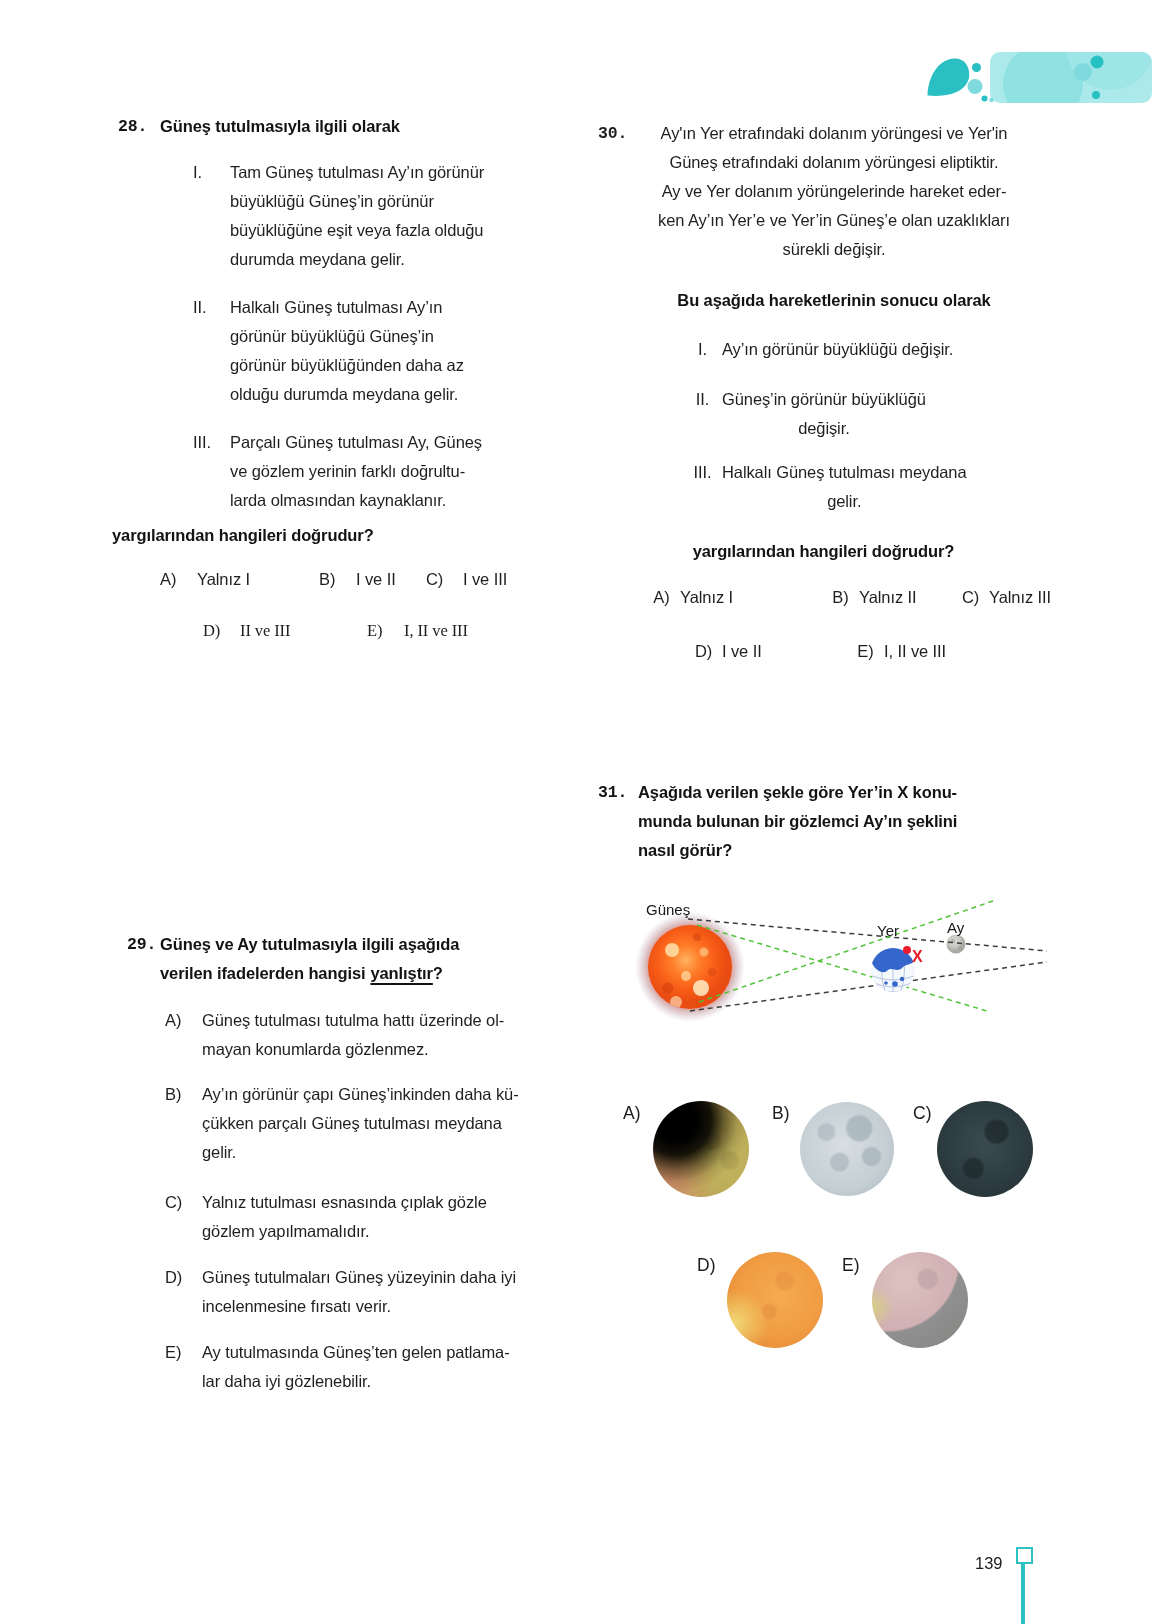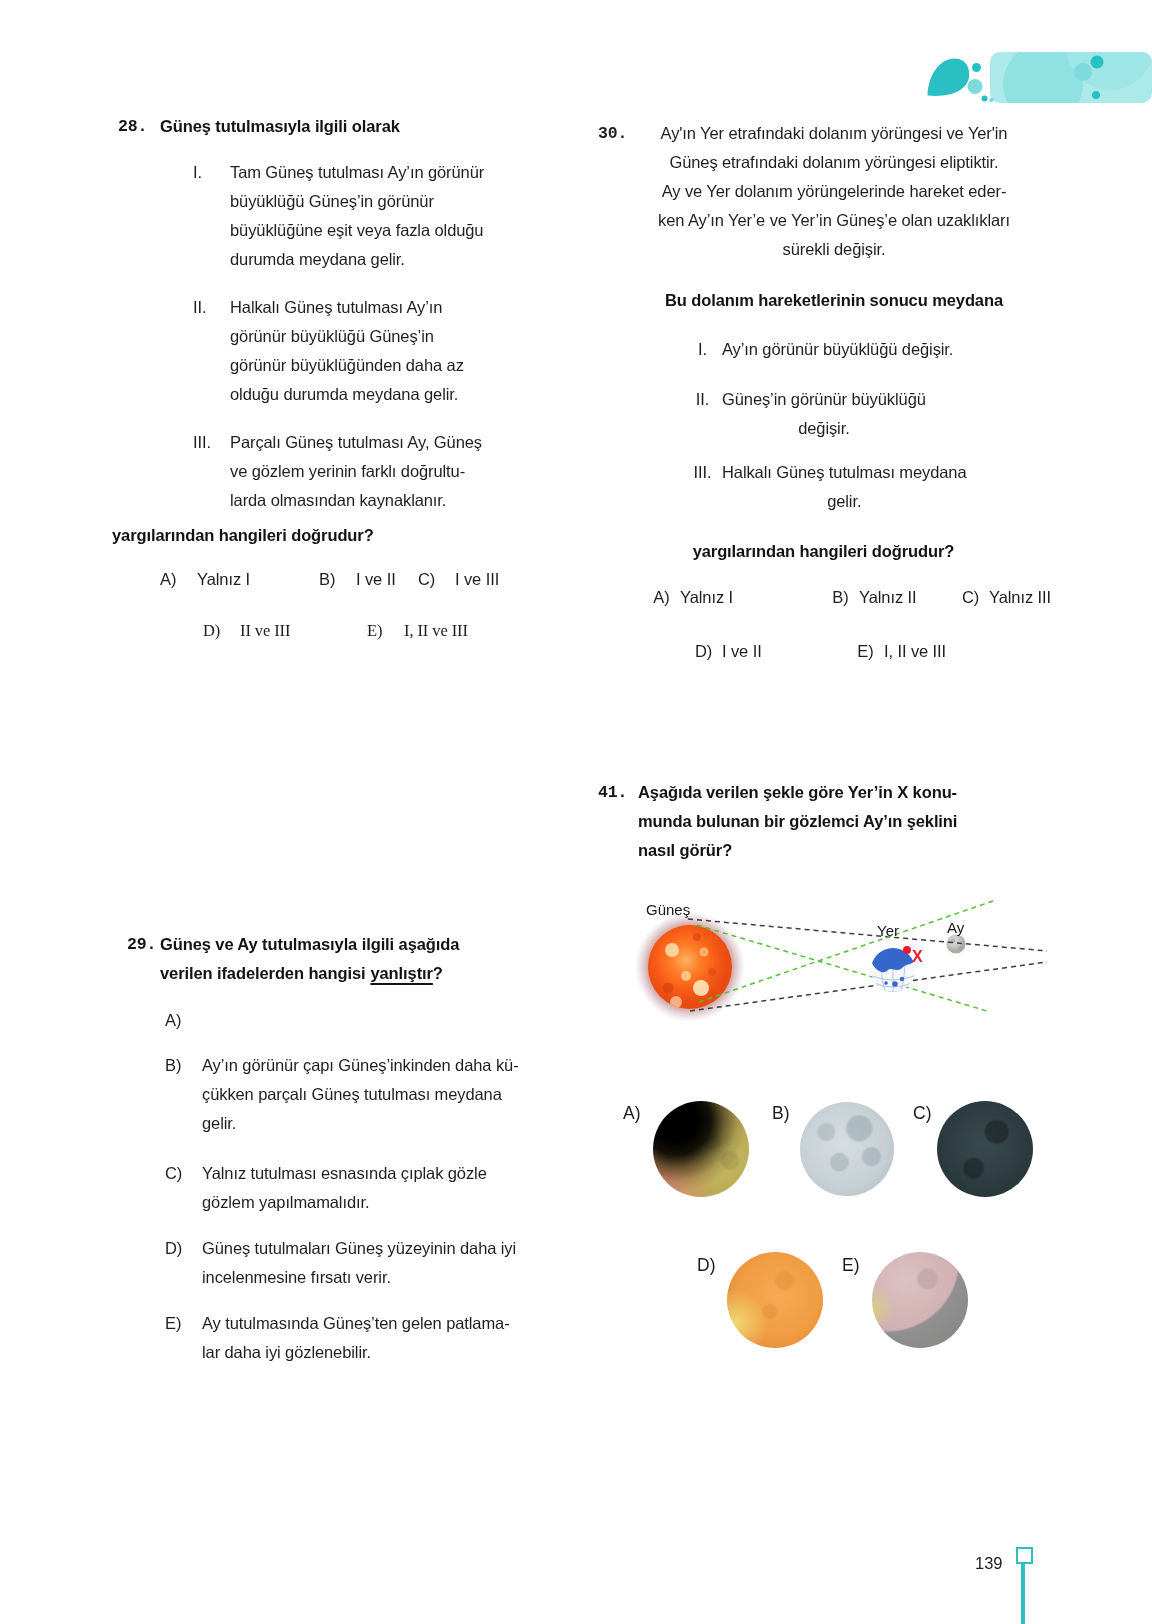--- a/index.html
+++ b/index.html
@@ -102,37 +102,39 @@
       <span style="flex:0 0 81px;"></span>
       <span class="rn">III.</span>
       <span class="ml">Parçalı Güneş tutulması Ay, Güneş
 ve gözlem yerinin farklı doğrultu-
 larda olmasından kaynaklanır.</span>
     </div>
     <div class="bold" style="margin-top:6px;">yargılarından hangileri doğrudur?</div>
     <div class="optrow" style="margin-top:15px;">
       <span class="opt" style="left:48px;"><span class="letter">A)</span><span>Yalnız I</span></span>
       <span class="opt" style="left:207px;"><span class="letter">B)</span><span>I ve II</span></span>
-      <span class="opt" style="left:306px;"><span class="letter">C)</span><span>I ve III</span></span>
+      <span class="opt" style="left:314px;"><span class="letter">C)</span><span>I ve III</span></span>
     </div>
     <div class="optrow" style="margin-top:22px;font-family:Liberation Serif, serif;">
       <span class="opt" style="left:91px;"><span class="letter">D)</span><span>II ve III</span></span>
       <span class="opt" style="left:255px;"><span class="letter">E)</span><span>I, II ve III</span></span>
     </div>
   </div>
 
   <div class="q" style="left:112px;top:930px;width:470px;">
     <div class="qhead" style="padding-left:48px;">
       <span class="qnum" style="left:15px;">29.</span>
       <span class="ml">Güneş ve Ay tutulmasıyla ilgili aşağıda
 verilen ifadelerden hangisi</span><span class="ul">yanlıştır</span><span>?</span>
     </div>
     <div class="optv" style="margin-top:18px;">
       <span style="flex:0 0 53px;"></span>
       <span class="letter">A)</span>
+      <span class="ml">Güneş tutulması tutulma hattı üzerinde ol-
+mayan konumlarda gözlenmez.</span>
     </div>
     <div class="optv" style="margin-top:16px;">
       <span style="flex:0 0 53px;"></span>
       <span class="letter">B)</span>
       <span class="ml">Ay’ın görünür çapı Güneş’inkinden daha kü-
 çükken parçalı Güneş tutulması meydana
 gelir.</span>
     </div>
     <div class="optv" style="margin-top:21px;">
       <span style="flex:0 0 53px;"></span>
@@ -156,21 +158,21 @@
 
   <div class="q" style="left:578px;top:119px;width:452px;text-align:center;">
     <div style="position:relative;padding-left:60px;">
       <span class="qnum" style="left:20px;">30.</span>
       <span class="ml">Ay'ın Yer etrafındaki dolanım yörüngesi ve Yer'in
 Güneş etrafındaki dolanım yörüngesi eliptiktir.
 Ay ve Yer dolanım yörüngelerinde hareket eder-
 ken Ay’ın Yer’e ve Yer’in Güneş’e olan uzaklıkları
 sürekli değişir.</span>
     </div>
-    <div class="bold" style="margin-top:22px;padding-left:60px;">Bu dolanım hareketlerinin sonucu meydana</div>
+    <div class="bold" style="margin-top:22px;padding-left:60px;">Bu aşağıda hareketlerinin sonucu olarak</div>
     <div class="item" style="margin-top:20px;">
       <span style="flex:0 0 105px;"></span>
       <span class="rn" style="flex-basis:39px;">I.</span>
       <span class="ml">Ay’ın görünür büyüklüğü değişir.</span>
     </div>
     <div class="item" style="margin-top:21px;">
       <span style="flex:0 0 105px;"></span>
       <span class="rn" style="flex-basis:39px;">II.</span>
       <span class="ml">Güneş’in görünür büyüklüğü
 değişir.</span>
@@ -188,21 +190,21 @@
       <span class="opt" style="left:374px;"><span class="letter">C)</span><span>Yalnız III</span></span>
     </div>
     <div class="optrow" style="margin-top:25px;">
       <span class="opt" style="left:107px;"><span class="letter">D)</span><span>I ve II</span></span>
       <span class="opt" style="left:269px;"><span class="letter">E)</span><span>I, II ve III</span></span>
     </div>
   </div>
 
   <div class="q" style="left:578px;top:778px;width:470px;">
     <div class="qhead" style="padding-left:60px;">
-      <span class="qnum" style="left:20px;">41.</span>
+      <span class="qnum" style="left:20px;">31.</span>
       <span class="ml">Aşağıda verilen şekle göre Yer’in X konu-
 munda bulunan bir gözlemci Ay’ın şeklini
 nasıl görür?</span>
     </div>
   </div>
 
   <svg style="position:absolute;left:590px;top:850px;" width="470" height="180" viewBox="590 850 470 180">
     <defs>
       <radialGradient id="sunGlow">
         <stop offset="0%" stop-color="#f4541a"></stop>

